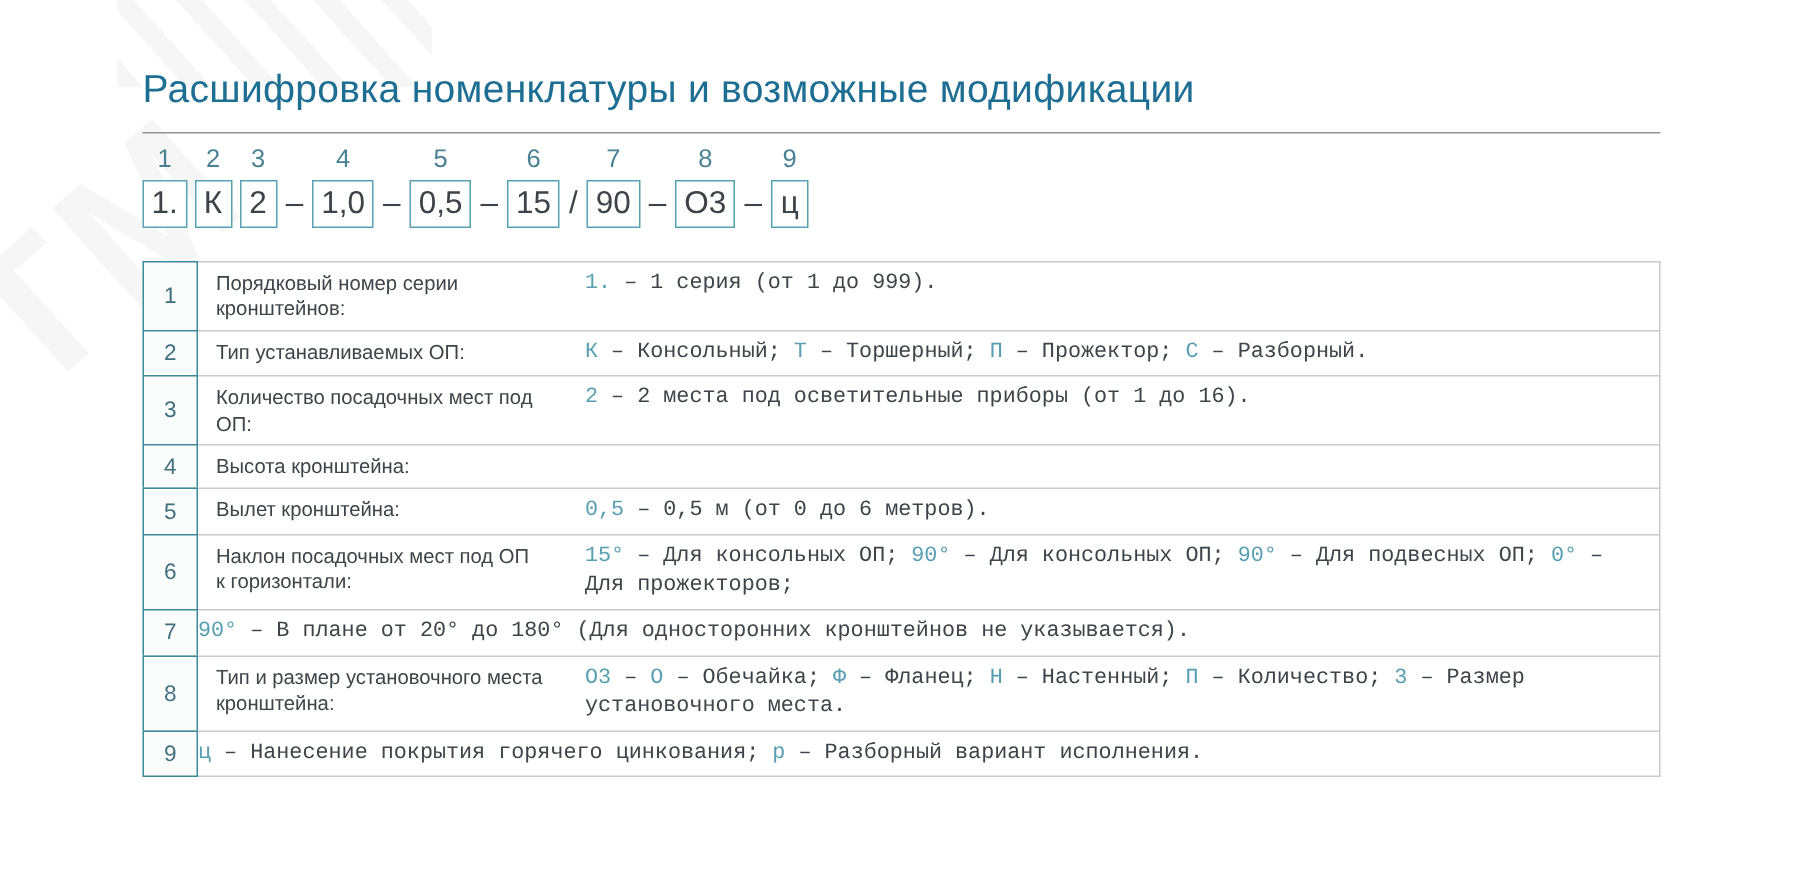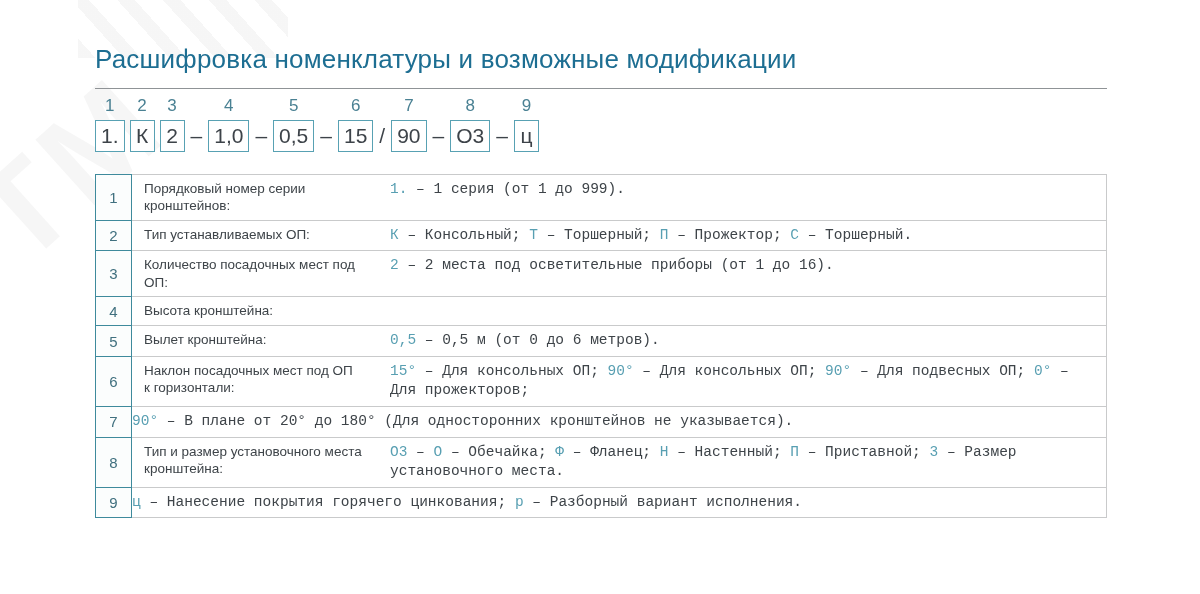--- a/index.html
+++ b/index.html
@@ -122,21 +122,21 @@
           <div class="vcell">
             <span class="vtext"><span class="accent">1.</span><span> – 1 серия (от 1 до 999).</span></span>
           </div>
         </div>
         <div class="trow">
           <div class="numbox">2</div>
           <div class="lcell">
             <span class="ltext">Тип устанавливаемых ОП:</span>
           </div>
           <div class="vcell">
-            <span class="vtext"><span class="accent">К</span><span> – Консольный; </span><span class="accent">Т</span><span> – Торшерный; </span><span class="accent">П</span><span> – Прожектор; </span><span class="accent">С</span><span> – Торшерный.</span></span>
+            <span class="vtext"><span class="accent">К</span><span> – Консольный; </span><span class="accent">Т</span><span> – Торшерный; </span><span class="accent">П</span><span> – Прожектор; </span><span class="accent">С</span><span> – Разборный.</span></span>
           </div>
         </div>
         <div class="trow">
           <div class="numbox">3</div>
           <div class="lcell">
             <span class="ltext">Количество посадочных мест под ОП:</span>
           </div>
           <div class="vcell">
             <span class="vtext"><span class="accent">2</span><span> – 2 места под осветительные приборы (от 1 до 16).</span></span>
           </div>
@@ -172,21 +172,21 @@
             <span class="vtext"><span class="accent">90°</span><span> – В плане от 20° до 180° (Для односторонних кронштейнов не указывается).</span></span>
           </div>
         </div>
         <div class="trow">
           <div class="numbox">8</div>
           <div class="lcell">
             <span class="ltext">Тип и размер установочного места
 кронштейна:</span>
           </div>
           <div class="vcell">
-            <span class="vtext"><span class="accent">О3</span><span> – </span><span class="accent">О</span><span> – Обечайка; </span><span class="accent">Ф</span><span> – Фланец; </span><span class="accent">Н</span><span> – Настенный; </span><span class="accent">П</span><span> – Приставной; </span><span class="accent">3</span><span> – Размер установочного места.</span></span>
+            <span class="vtext"><span class="accent">О3</span><span> – </span><span class="accent">О</span><span> – Обечайка; </span><span class="accent">Ф</span><span> – Фланец; </span><span class="accent">Н</span><span> – Настенный; </span><span class="accent">П</span><span> – Количество; </span><span class="accent">3</span><span> – Размер установочного места.</span></span>
           </div>
         </div>
         <div class="trow">
           <div class="numbox">9</div>
           <div class="vcell">
             <span class="vtext"><span class="accent">ц</span><span> – Нанесение покрытия горячего цинкования; </span><span class="accent">р</span><span> – Разборный вариант исполнения.</span></span>
           </div>
         </div>
       </div>
   </div>

